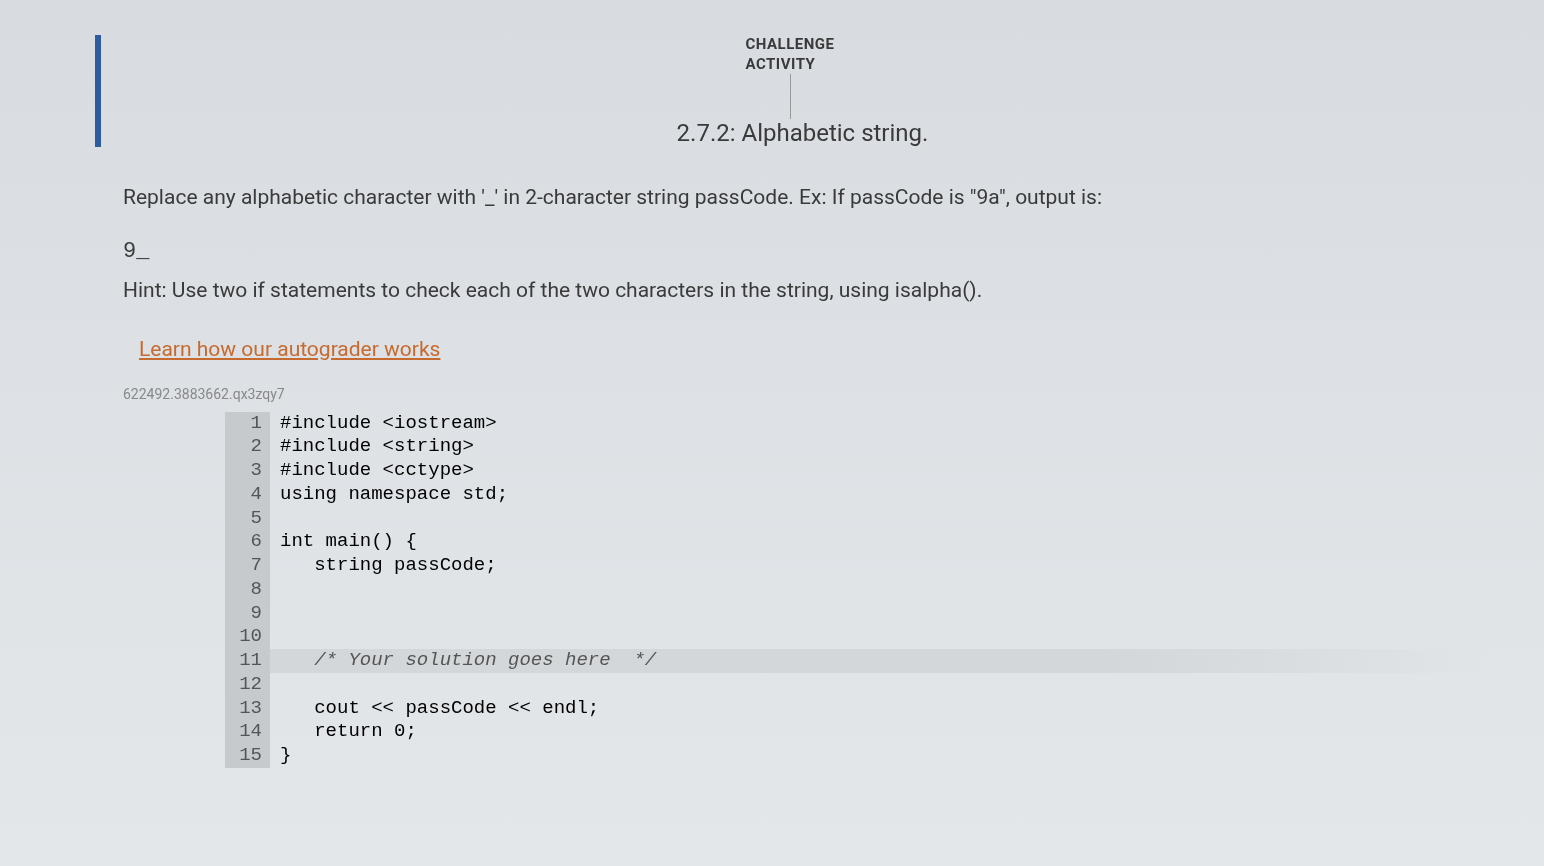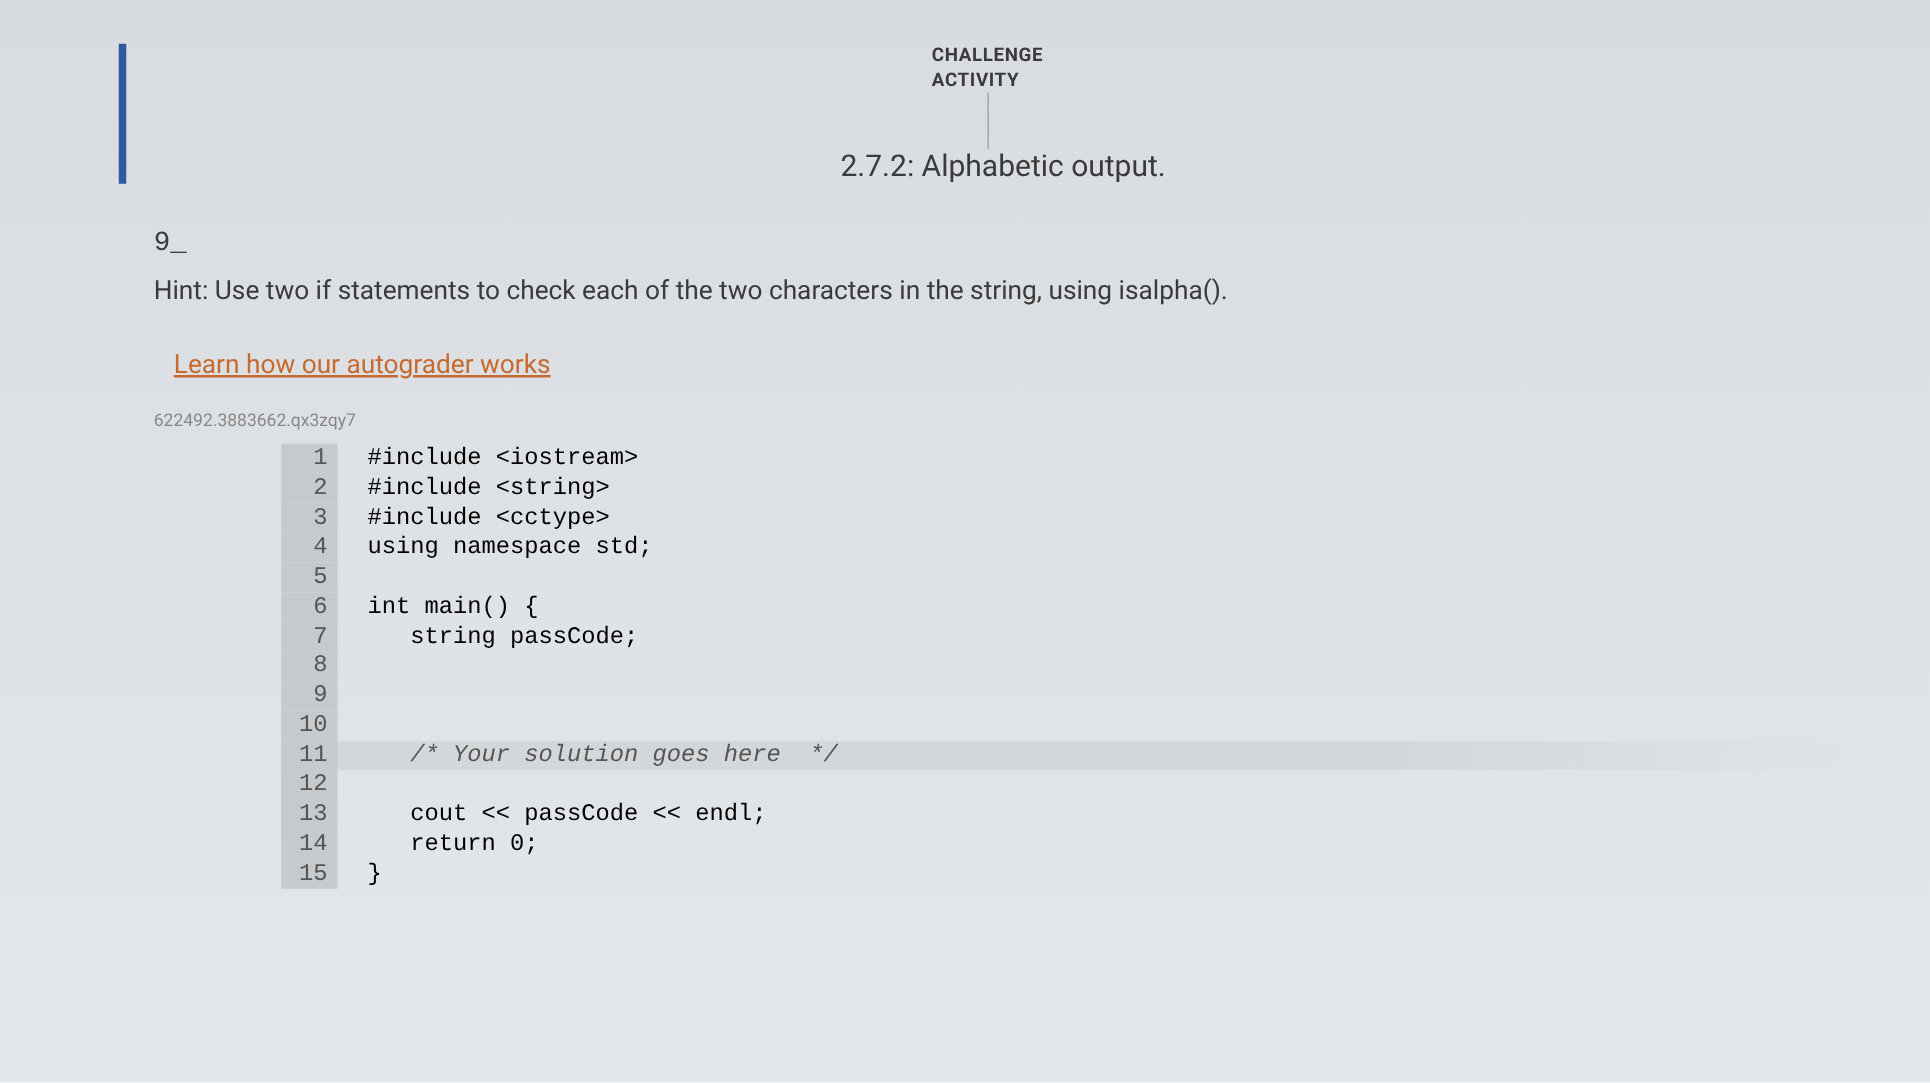--- a/index.html
+++ b/index.html
@@ -97,21 +97,21 @@
     }
     .line-number {
       width: 45px;
       text-align: right;
       color: #555;
       background: #c6cacd;
       padding-right: 8px;
       user-select: none;
     }
     .code-content {
-      padding-left: 24px;
+      padding-left: 10px;
       white-space: pre;
     }
     .code-line.highlighted .code-content {
       background: #d4d7d9;
       flex: 0 1 auto;
     }
     .code-line.highlighted {
       background: linear-gradient(to right, #d4d7d9 0%, #d4d7d9 70%, transparent 100%);
       align-items: flex-end;
     }
@@ -124,23 +124,24 @@
 <body>
 
 <div class="container">
 
   <div class="header">
     <div class="challenge-label">
       <span>CHALLENGE</span>
       <span>ACTIVITY</span>
     </div>
     <div class="divider-v"></div>
-    <div class="title">2.7.2: Alphabetic output.</div>
+    <div class="title">2.7.2: Alphabetic string.</div>
   </div>
 
+  <div class="prompt">Replace any alphabetic character with '_' in 2-character string passCode. Ex: If passCode is "9a", output is:</div>
 
   <div class="output-sample">9_</div>
 
   <div class="hint">Hint: Use two if statements to check each of the two characters in the string, using isalpha().</div>
 
   <a class="learn-link">Learn how our autograder works</a>
 
   <div class="watermark">622492.3883662.qx3zqy7</div>
 
   <div class="code-editor" id="code-editor">

